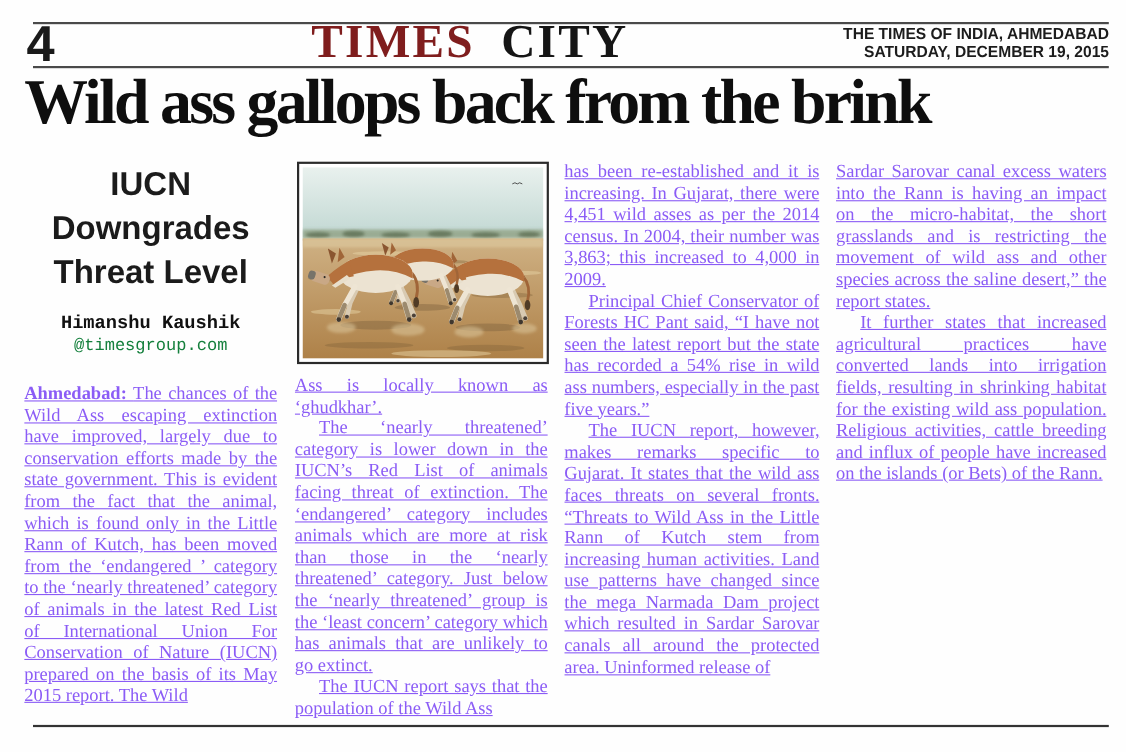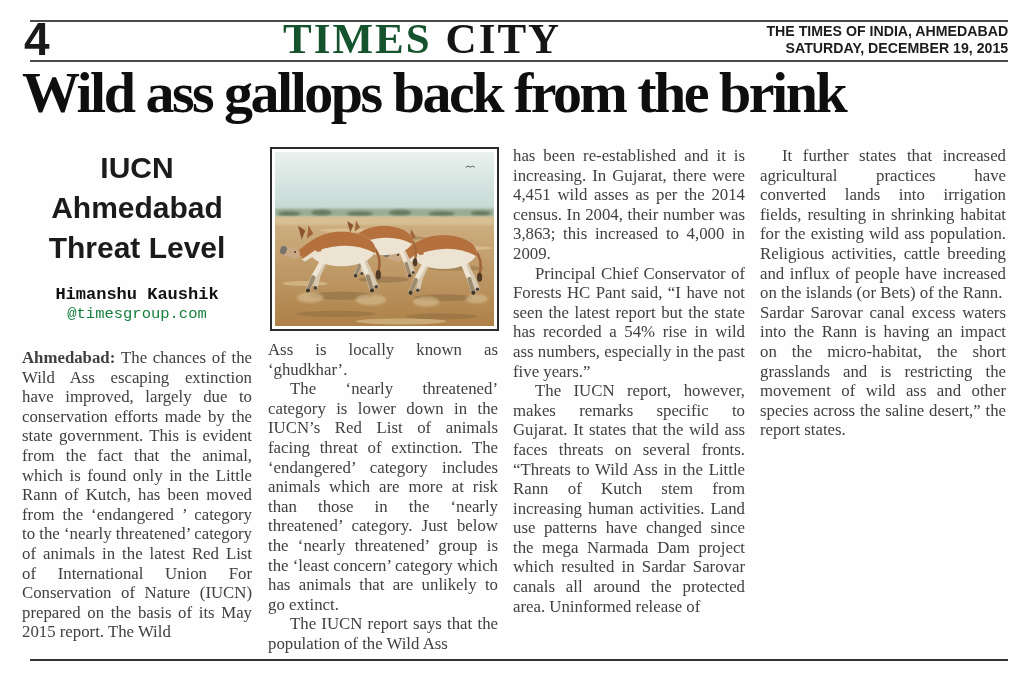--- a/index.html
+++ b/index.html
@@ -13,21 +13,21 @@
   .rule-bottom{top:659px;background:#333;}
   .pageno{
     position:absolute;left:24px;top:16px;
     font-family:"Liberation Sans",sans-serif;font-weight:bold;font-size:46px;line-height:46px;color:#1a1a1a;
   }
   .masthead{
     position:absolute;left:283px;top:17px;
     font-family:"Liberation Serif",serif;font-weight:bold;font-size:43px;line-height:44px;letter-spacing:2px;
     white-space:nowrap;
   }
-  .mh-times{color:#14532d;margin-right:14px;}
+  .mh-times{color:#7f1d1d;margin-right:24px;}
   .mh-city{color:#151515;margin-top:35px;}
   .edition{
     position:absolute;right:16px;top:23px;text-align:right;
     font-family:"Liberation Sans",sans-serif;font-weight:bold;font-size:14.6px;line-height:16.5px;
     color:#1c1c1c;letter-spacing:0;transform:scaleX(.97);transform-origin:right center;
   }
   .headline{
     position:absolute;left:22px;top:58px;margin:0;
     font-family:"Liberation Serif",serif;font-weight:bold;font-size:58px;line-height:70px;
     letter-spacing:-2.5px;color:#0e0e0e;white-space:nowrap;
@@ -39,21 +39,21 @@
   .col4{left:760px;top:146px;width:246px;height:514px;}
   .subhead{
     margin:6px 0 0;text-align:center;
     font-family:"Liberation Sans",sans-serif;font-weight:bold;font-size:30px;line-height:40px;color:#1b1b1b;
   }
   .byline{margin-top:17px;text-align:center;font-family:Liberation Mono, monospace;}
   .byline-name{font-weight:bold;font-size:17px;line-height:20px;color:#111;}
   .byline-handle{font-size:15.5px;line-height:19px;color:#15803d;}
   p.body{
     margin:0;text-align:justify;
-    font-size:16.8px;line-height:19.6px;color:#404040;
+    font-size:16.8px;line-height:19.6px;color:#8b5cf6;text-decoration:underline;
   }
   p.body.lead{margin-top:24px;}
   p.indent{text-indent:22px;}
   .lead-in{font-weight:bold;}
   .photo{
     position:absolute;left:270px;top:147px;width:219px;height:174px;margin:0;
     border:2px solid #2b2b2b;padding:3px;background:#fff;box-sizing:content-box;
   }
   .photo svg{display:block;width:219px;height:174px;}
 </style>
@@ -73,21 +73,21 @@
   <div class="edition">
     <div>THE TIMES OF INDIA, AHMEDABAD</div>
     <div>SATURDAY, DECEMBER 19, 2015</div>
   </div>
 
   <div class="rule rule-mid"></div>
 
   <h1 class="headline">Wild ass gallops back from the brink</h1>
 
   <section class="col col1">
-    <h2 class="subhead">IUCN Ahmedabad Threat Level</h2>
+    <h2 class="subhead">IUCN Downgrades Threat Level</h2>
     <div class="byline">
       <div class="byline-name">Himanshu Kaushik</div>
       <div class="byline-handle">@timesgroup.com</div>
     </div>
     <p class="body lead"><b class="lead-in">Ahmedabad: </b><span>The chances of the Wild Ass escaping extinction have improved, largely due to conservation efforts made by the state government. This is evident from the fact that the animal, which is found only in the Little Rann of Kutch, has been moved from the ‘endangered ’ category to the ‘nearly threatened’ category of animals in the latest Red List of International Union For Conservation of Nature (IUCN) prepared on the basis of its May 2015 report. The Wild</span></p>
   </section>
 
   <figure class="photo">
     <svg viewBox="0 0 434 344" preserveAspectRatio="none">
       <defs>
@@ -186,19 +186,19 @@
     <p class="body indent">The IUCN report says that the population of the Wild Ass</p>
   </section>
 
   <section class="col col3">
     <p class="body">has been re-established and it is increasing. In Gujarat, there were 4,451 wild asses as per the 2014 census. In 2004, their number was 3,863; this increased to 4,000 in 2009.</p>
     <p class="body indent">Principal Chief Conservator of Forests HC Pant said, “I have not seen the latest report but the state has recorded a 54% rise in wild ass numbers, especially in the past five years.”</p>
     <p class="body indent">The IUCN report, however, makes remarks specific to Gujarat. It states that the wild ass faces threats on several fronts. “Threats to Wild Ass in the Little Rann of Kutch stem from increasing human activities. Land use patterns have changed since the mega Narmada Dam project which resulted in Sardar Sarovar canals all around the protected area. Uninformed release of</p>
   </section>
 
   <section class="col col4">
+    <p class="body">Sardar Sarovar canal excess waters into the Rann is having an impact on the micro-habitat, the short grasslands and is restricting the movement of wild ass and other species across the saline desert,” the report states.</p>
     <p class="body indent">It further states that increased agricultural practices have converted lands into irrigation fields, resulting in shrinking habitat for the existing wild ass population. Religious activities, cattle breeding and influx of people have increased on the islands (or Bets) of the Rann.</p>
-    <p class="body">Sardar Sarovar canal excess waters into the Rann is having an impact on the micro-habitat, the short grasslands and is restricting the movement of wild ass and other species across the saline desert,” the report states.</p>
   </section>
 
   <div class="rule rule-bottom"></div>
 
 </div>
 
 </body></html>

